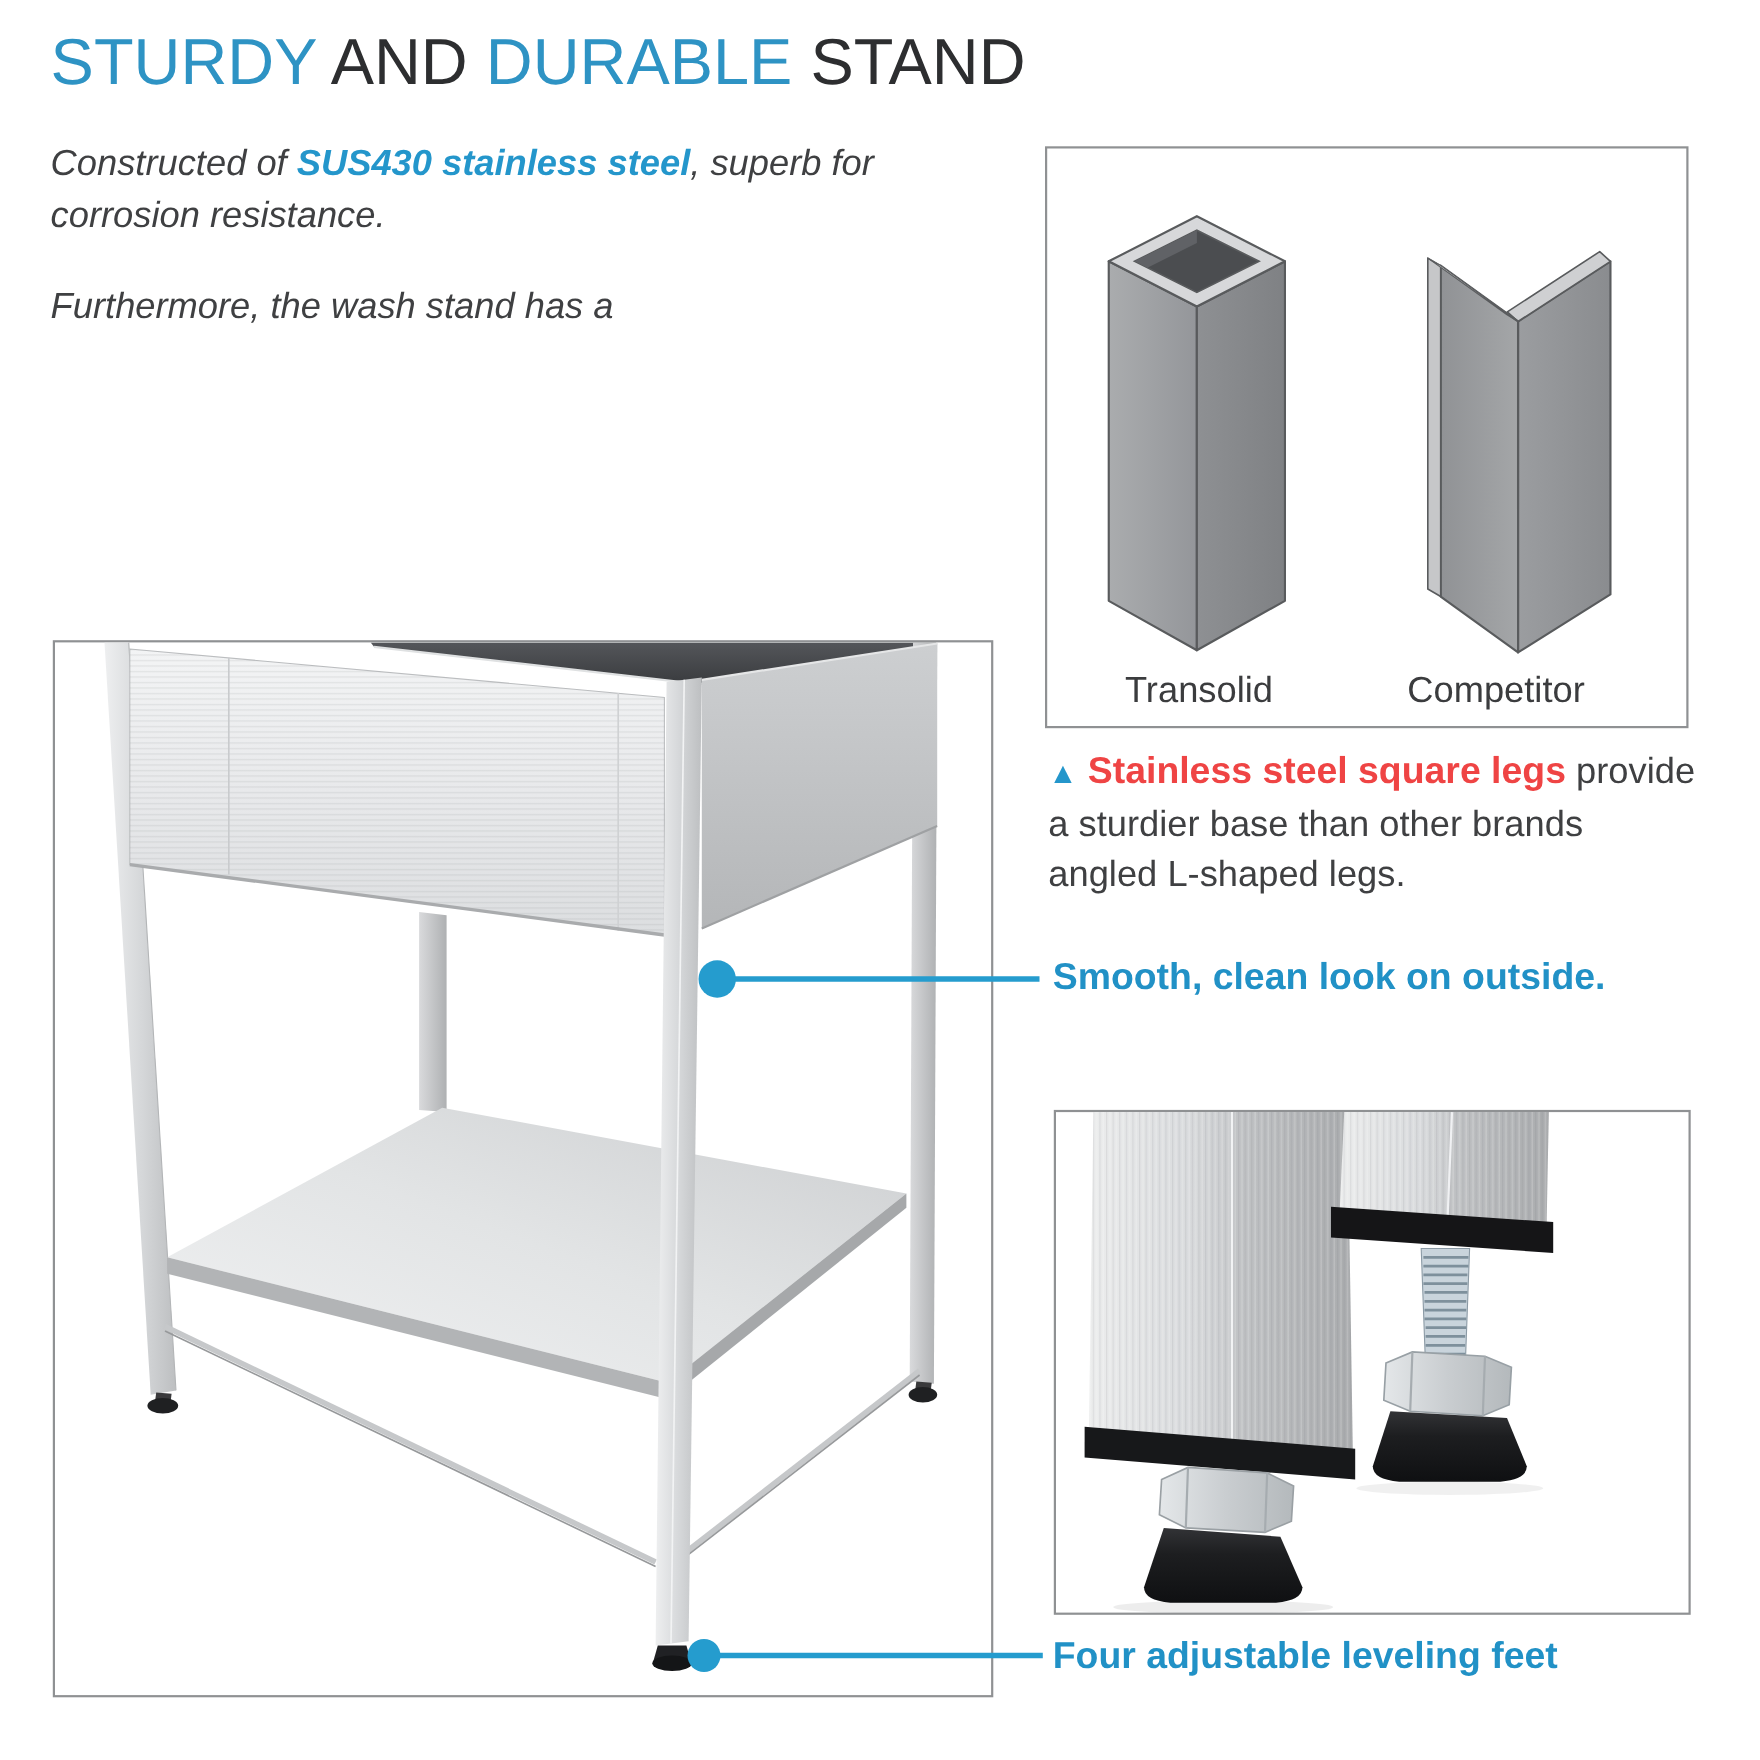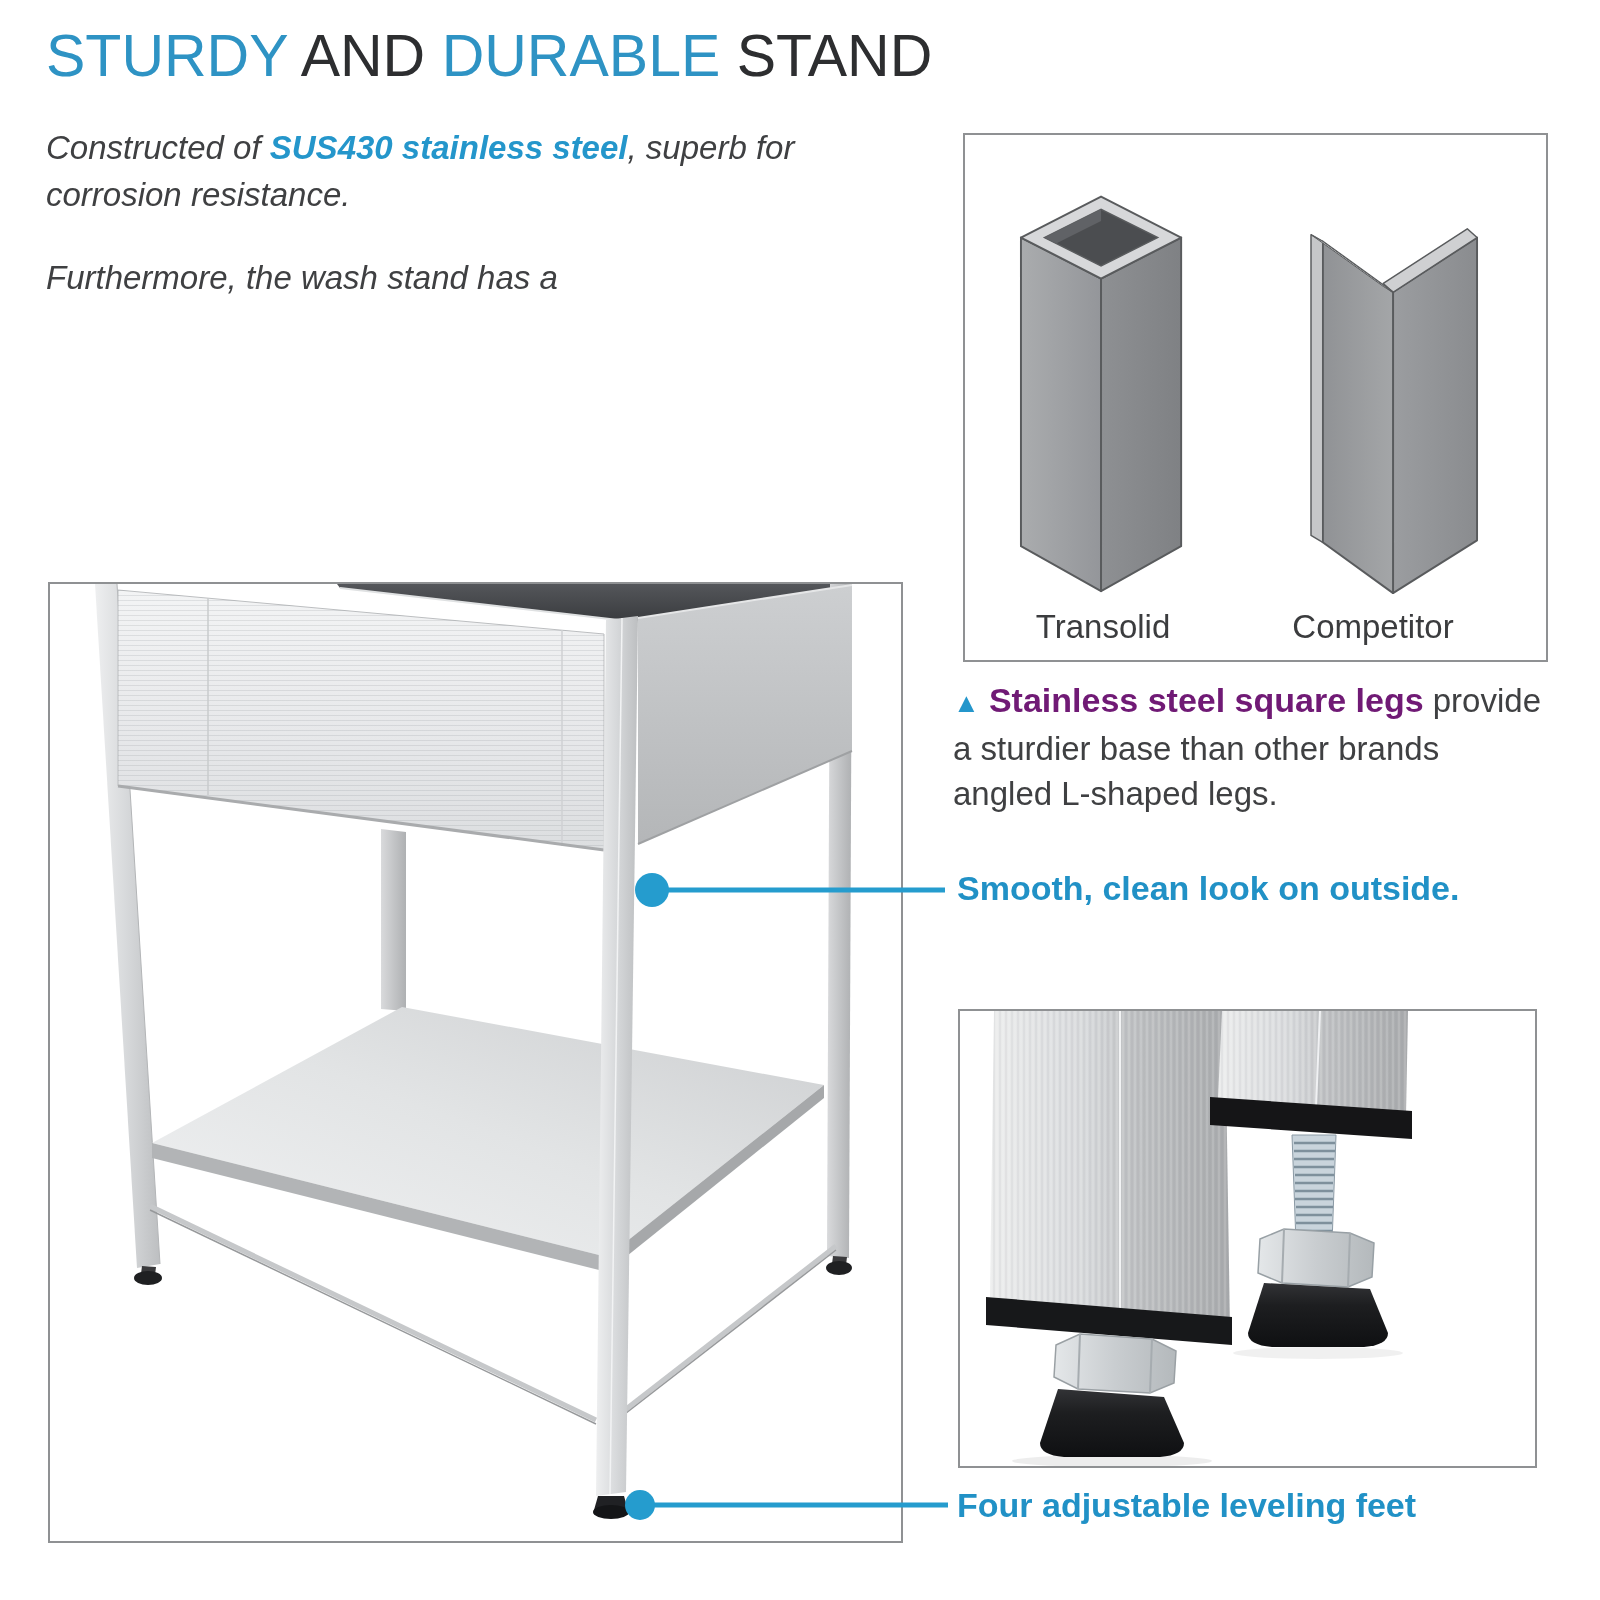--- a/index.html
+++ b/index.html
@@ -12,37 +12,37 @@
   .t-acc{color:#2e93c4;}
 
   
   #intro{left:46px;top:124px;width:868px;font-size:33px;line-height:47px;}
   #intro p{margin:0 0 36px 0;font-style:italic;}
   .acc{color:#2496cb;font-weight:bold;}
 
   
   .frame{border:2px solid #8f9193;background:#ffffff;}
   #stand-box{left:48px;top:582px;width:851px;height:957px;}
-  #legs-box{left:950px;top:133px;width:581px;height:525px;margin-left:13px;}
+  #legs-box{left:950px;top:133px;width:581px;height:525px;}
   #photo-box{left:958px;top:1009px;width:575px;height:455px;}
   .frame svg{display:block;}
 
   
   .cmp-svg{position:absolute;top:42px;}
   #cmp-left-svg{left:36px;}
   #cmp-right-svg{left:328px;}
   .cmp-label{position:absolute;bottom:14px;transform:translateX(-50%);
              font-size:33px;color:#3b3c3e;white-space:nowrap;}
   #cmp-label-left{left:138px;}
   #cmp-label-right{left:408px;}
 
   
   #legs-note{left:953px;top:678px;width:588px;font-size:33px;line-height:45px;color:#3f4042;}
   .note-marker{color:#2496cb;font-size:27px;}
-  .note-strong{color:#701a75;font-weight:bold;font-size:34px;text-align:right;}
+  .note-strong{color:#ef4444;font-weight:bold;font-size:34px;text-align:right;}
   .callout-label{font-size:34px;font-weight:bold;color:#2191c6;white-space:nowrap;}
   #smooth-callout{left:957px;top:869px;}
   #feet-callout{left:957px;top:1486px;}
 
   
   #overlay{left:0;top:0;width:1600px;height:1600px;pointer-events:none;}
 </style>
 </head>
 <body>
 

